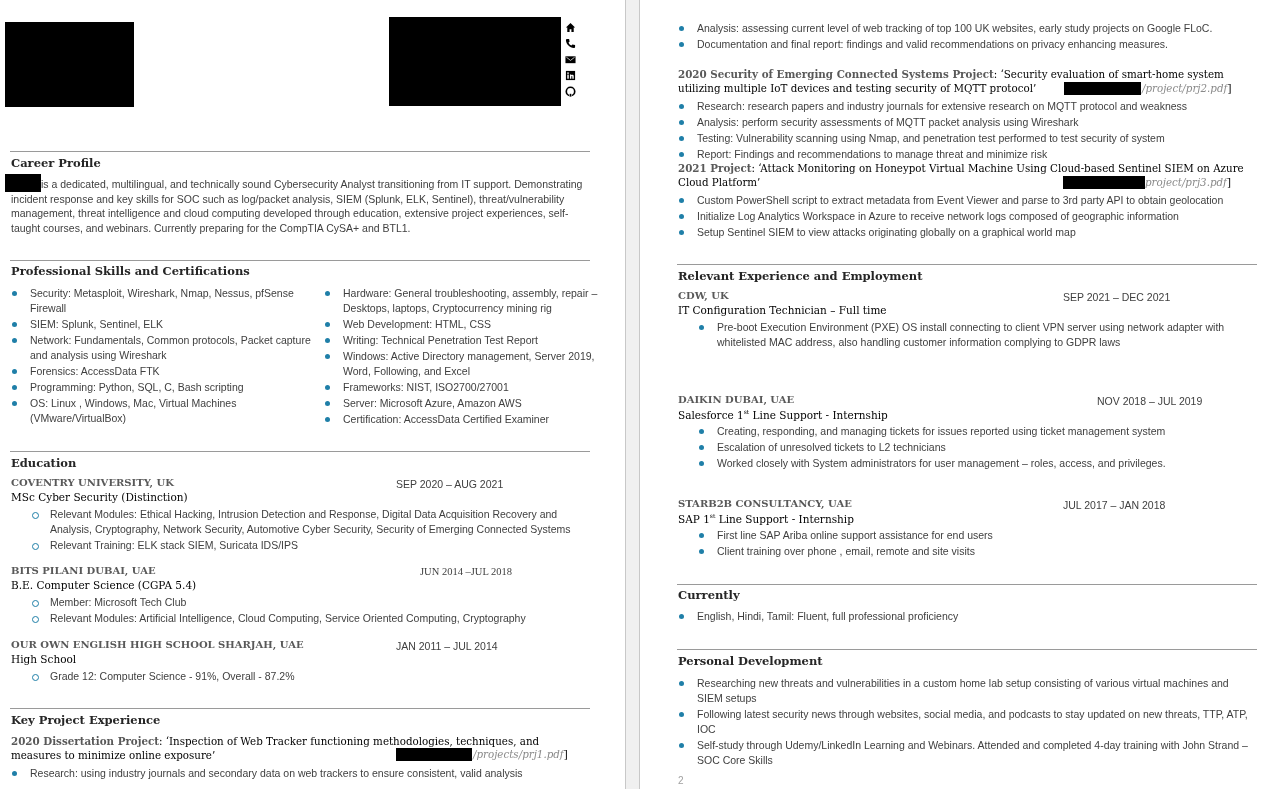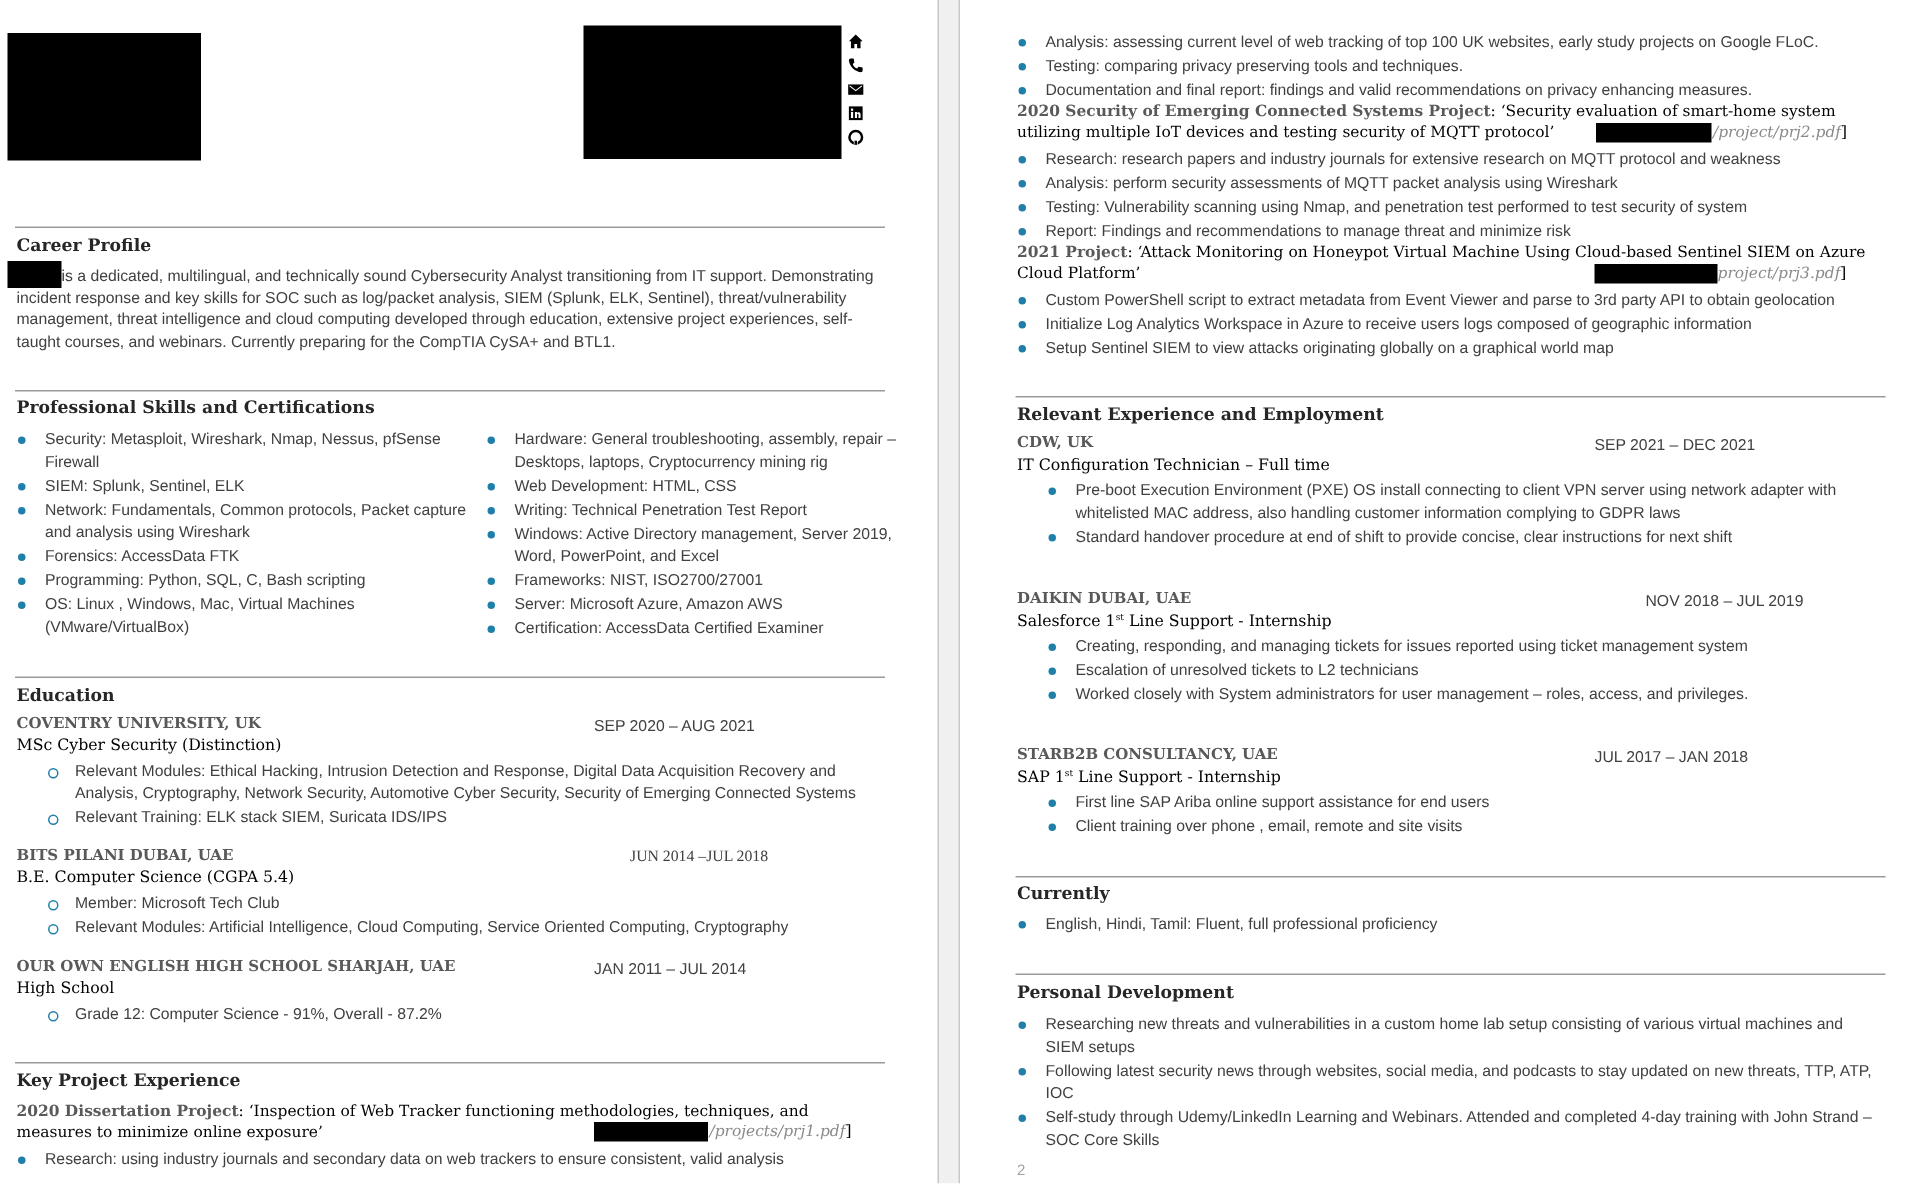--- a/index.html
+++ b/index.html
@@ -98,21 +98,21 @@
     <li><b>SIEM:</b><span> Splunk, Sentinel, ELK</span></li>
     <li><b>Network:</b><span> Fundamentals, Common protocols, Packet capture and analysis using Wireshark</span></li>
     <li><b>Forensics:</b><span> AccessData FTK</span></li>
     <li><b>Programming:</b><span> Python, SQL, C, Bash scripting</span></li>
     <li><b>OS:</b><span> Linux , Windows, Mac, Virtual Machines (VMware/VirtualBox)</span></li>
   </ul>
   <ul class="bl" style="left:324px;top:286px;width:290px;">
     <li><b>Hardware:</b><span> General troubleshooting, assembly, repair – Desktops, laptops, Cryptocurrency mining rig</span></li>
     <li><b>Web Development:</b><span> HTML, CSS</span></li>
     <li><b>Writing:</b><span> Technical Penetration Test Report</span></li>
-    <li><b>Windows:</b><span> Active Directory management, Server 2019, Word, PowerPoint, and Excel</span></li>
+    <li><b>Windows:</b><span> Active Directory management, Server 2019, Word, Following, and Excel</span></li>
     <li><b>Frameworks:</b><span> NIST, ISO2700/27001</span></li>
     <li><b>Server:</b><span> Microsoft Azure, Amazon AWS</span></li>
     <li><b>Certification:</b><span> AccessData Certified Examiner</span></li>
   </ul>
 
   <div class="hr" style="left:10px;top:451px;width:580px;"></div>
   <div class="h2" style="left:11px;top:456px;">Education</div>
 
   <div class="org" style="left:11px;top:477px;">COVENTRY UNIVERSITY, UK</div>
   <div class="date" style="left:396px;top:478px;">SEP 2020 – AUG 2021</div>
@@ -150,21 +150,20 @@
     <li><b>Research:</b><span> using industry journals and secondary data on web trackers to ensure consistent, valid analysis</span></li>
   </ul>
 </div>
 
 <div class="gutter"></div>
 
 <div class="page page-right"></div>
 
 <ul class="bl" style="left:678px;top:21px;width:590px;">
   <li><b>Analysis:</b><span> assessing current level of web tracking of top 100 UK websites, early study projects on Google FLoC.</span></li>
-  <li><b>Testing:</b><span> comparing privacy preserving tools and techniques.</span></li>
   <li><b>Documentation and final report:</b><span> findings and valid recommendations on privacy enhancing measures.</span></li>
 </ul>
 
 <div class="proj" style="left:678px;top:67px;width:580px;">
   <span class="ptitle">2020 Security of Emerging Connected Systems Project</span><span>: ‘Security evaluation of smart-home system utilizing multiple IoT devices and testing security of MQTT protocol’</span>
 </div>
 <div class="redact" style="left:1064px;top:82px;width:77px;height:13px;"></div>
 <div class="linkline" style="left:1142px;top:82px;">
   <span class="link">/project/prj2.pdf</span><span class="br">]</span>
 </div>
@@ -177,33 +176,32 @@
 
 <div class="proj" style="left:678px;top:161px;width:585px;">
   <span class="ptitle">2021 Project</span><span>: ‘Attack Monitoring on Honeypot Virtual Machine Using Cloud-based Sentinel SIEM on Azure Cloud Platform’</span>
 </div>
 <div class="redact" style="left:1063px;top:176px;width:82px;height:13px;"></div>
 <div class="linkline" style="left:1145px;top:176px;">
   <span class="link">project/prj3.pdf</span><span class="br">]</span>
 </div>
 <ul class="bl" style="left:678px;top:193px;width:590px;">
   <li><span>Custom PowerShell script to extract metadata from Event Viewer and parse to 3rd party API to obtain geolocation</span></li>
-  <li><span>Initialize Log Analytics Workspace in Azure to receive users logs composed of geographic information</span></li>
+  <li><span>Initialize Log Analytics Workspace in Azure to receive network logs composed of geographic information</span></li>
   <li><span>Setup Sentinel SIEM to view attacks originating globally on a graphical world map</span></li>
 </ul>
 
 <div class="hr" style="left:677px;top:264px;width:580px;"></div>
 <div class="h2" style="left:678px;top:269px;">Relevant Experience and Employment</div>
 
 <div class="org" style="left:678px;top:290px;">CDW, UK</div>
 <div class="date" style="left:1063px;top:291px;">SEP 2021 – DEC 2021</div>
 <div class="role" style="left:678px;top:304px;">IT Configuration Technician – Full time</div>
 <ul class="bl tight" style="left:698px;top:320px;width:560px;">
   <li><span>Pre-boot Execution Environment (PXE) OS install connecting to client VPN server using network adapter with whitelisted MAC address, also handling customer information complying to GDPR laws</span></li>
-  <li><span>Standard handover procedure at end of shift to provide concise, clear instructions for next shift</span></li>
 </ul>
 
 <div class="org" style="left:678px;top:394px;">DAIKIN DUBAI, UAE</div>
 <div class="date" style="left:1063px;top:395px;margin-left:34px;">NOV 2018 – JUL 2019</div>
 <div class="role" style="left:678px;top:408px;"><span>Salesforce 1</span><sup>st</sup><span> Line Support - Internship</span></div>
 <ul class="bl tight" style="left:698px;top:424px;width:560px;">
   <li><span>Creating, responding, and managing tickets for issues reported using ticket management system</span></li>
   <li><span>Escalation of unresolved tickets to L2 technicians</span></li>
   <li><span>Worked closely with System administrators for user management – roles, access, and privileges.</span></li>
 </ul>

